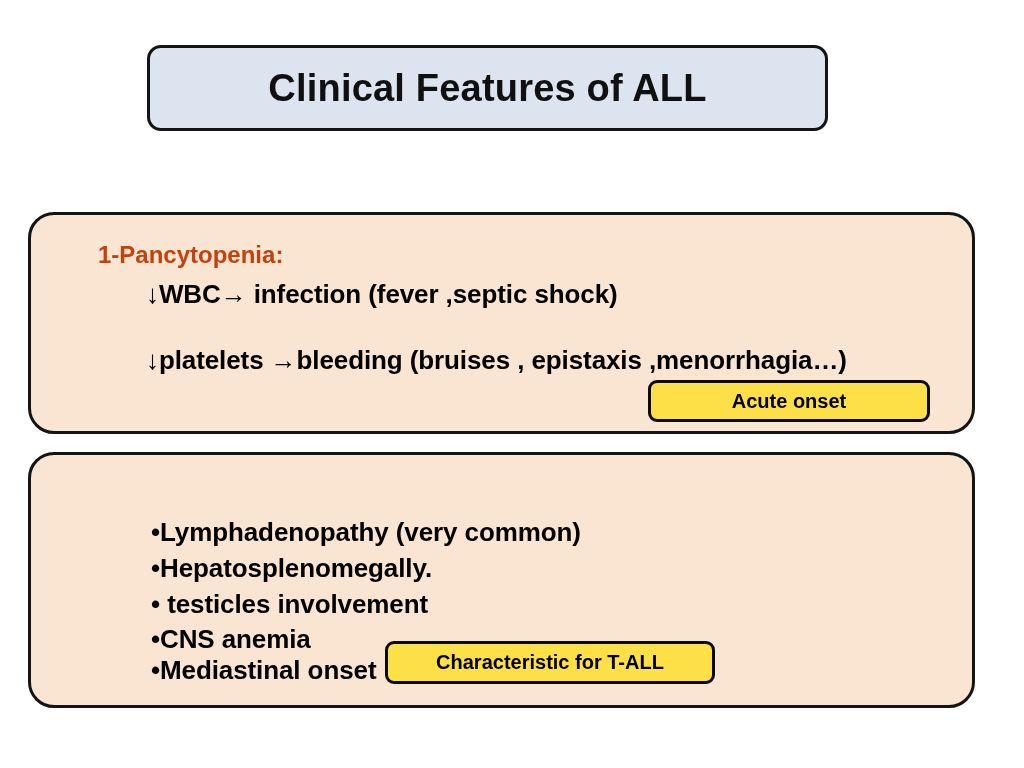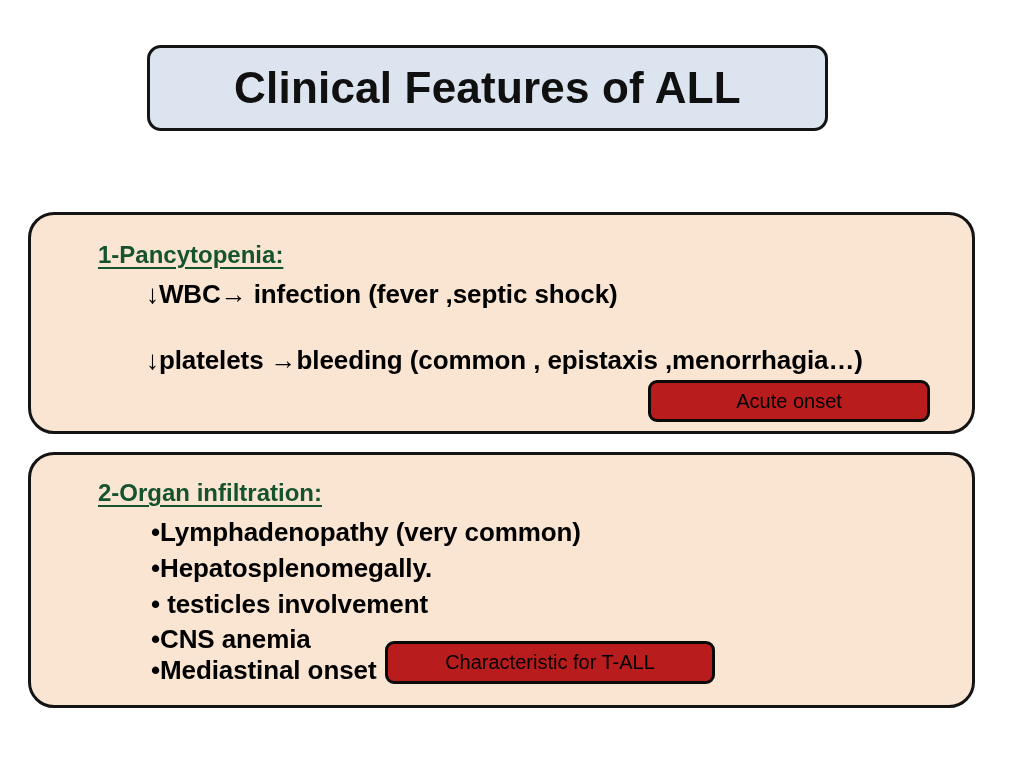--- a/index.html
+++ b/index.html
@@ -32,21 +32,21 @@
     height: 86px;
     background: #dce4f0;
     border: 3px solid #141414;
     border-radius: 14px;
     box-sizing: border-box;
     display: flex;
     align-items: center;
     justify-content: center;
   }
   .title-text {
-    font-size: 44px;
+    font-size: 38px;
     font-weight: bold;
     letter-spacing: 0.2px;
     color: #101010;
     line-height: 1;
   }
 
   
   .panel {
     position: absolute;
     background: #fae5d3;
@@ -64,24 +64,23 @@
     left: 28px;
     top: 452px;
     width: 947px;
     height: 256px;
   }
 
   .section-heading {
     position: absolute;
     font-size: 24px;
     font-weight: bold;
-    text-decoration: underline;
     text-underline-offset: 4px;
     white-space: nowrap;
-    color: #14532d;
+    color: #c2410c;
   }
   .heading-1 { left: 67px; top: 26px; }
   .heading-2 { left: 67px; top: 24px; }
 
   .body-line {
     position: absolute;
     font-size: 26px;
     font-weight: bold;
     white-space: nowrap;
     color: #000;
@@ -98,29 +97,29 @@
   .p2-line { left: 120px; }
   .p2-l0 { top: 62px; }
   .p2-l1 { top: 98px; }
   .p2-l2 { top: 134px; }
   .p2-l3 { top: 169px; }
   .p2-l4 { top: 200px; }
 
   
   .callout {
     position: absolute;
-    background: #b91c1c;
+    background: #fde047;
     border: 3px solid #0a0a0a;
     border-radius: 9px;
     box-sizing: border-box;
     display: flex;
     align-items: center;
     justify-content: center;
     font-size: 20px;
-    font-weight: normal;
+    font-weight: bold;
     color: #000;
     white-space: nowrap;
     text-align: center;
   }
   .callout-acute {
     left: 648px;
     top: 380px;
     width: 282px;
     height: 42px;
   }
@@ -136,27 +135,26 @@
 
 <div class="slide">
 
   <div class="title-box">
     <span class="title-text">Clinical Features of ALL</span>
   </div>
 
   <div class="panel panel-1">
     <div class="section-heading heading-1">1-Pancytopenia:</div>
     <div class="body-line p1-line p1-l0">↓WBC→ infection (fever ,septic shock)</div>
-    <div class="body-line p1-line p1-l2">↓platelets →bleeding (common , epistaxis ,menorrhagia…)</div>
+    <div class="body-line p1-line p1-l2">↓platelets →bleeding (bruises , epistaxis ,menorrhagia…)</div>
   </div>
 
   <div class="callout callout-acute">Acute onset</div>
 
   <div class="panel panel-2">
-    <div class="section-heading heading-2">2-Organ infiltration:</div>
     <div class="body-line p2-line p2-l0">•Lymphadenopathy (very common)</div>
     <div class="body-line p2-line p2-l2">• testicles involvement</div>
     <div class="body-line p2-line p2-l1">•Hepatosplenomegally.</div>
     <div class="body-line p2-line p2-l3">•CNS anemia</div>
     <div class="body-line p2-line p2-l4">•Mediastinal onset</div>
   </div>
 
   <div class="callout callout-tall">Characteristic for T-ALL</div>
 
 </div>

